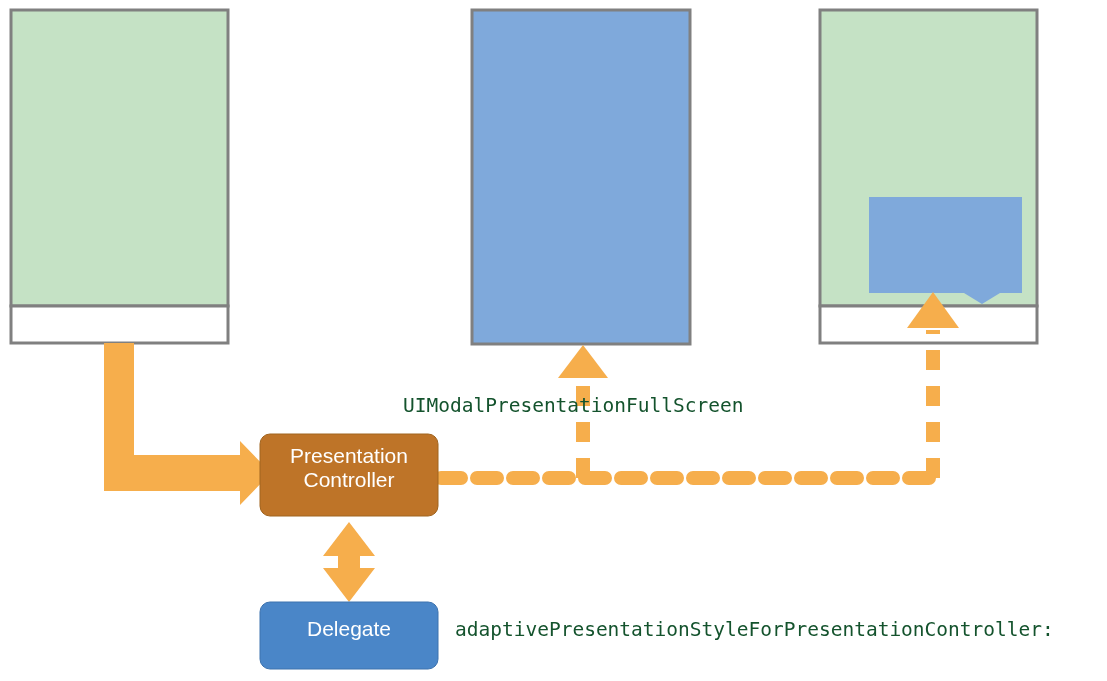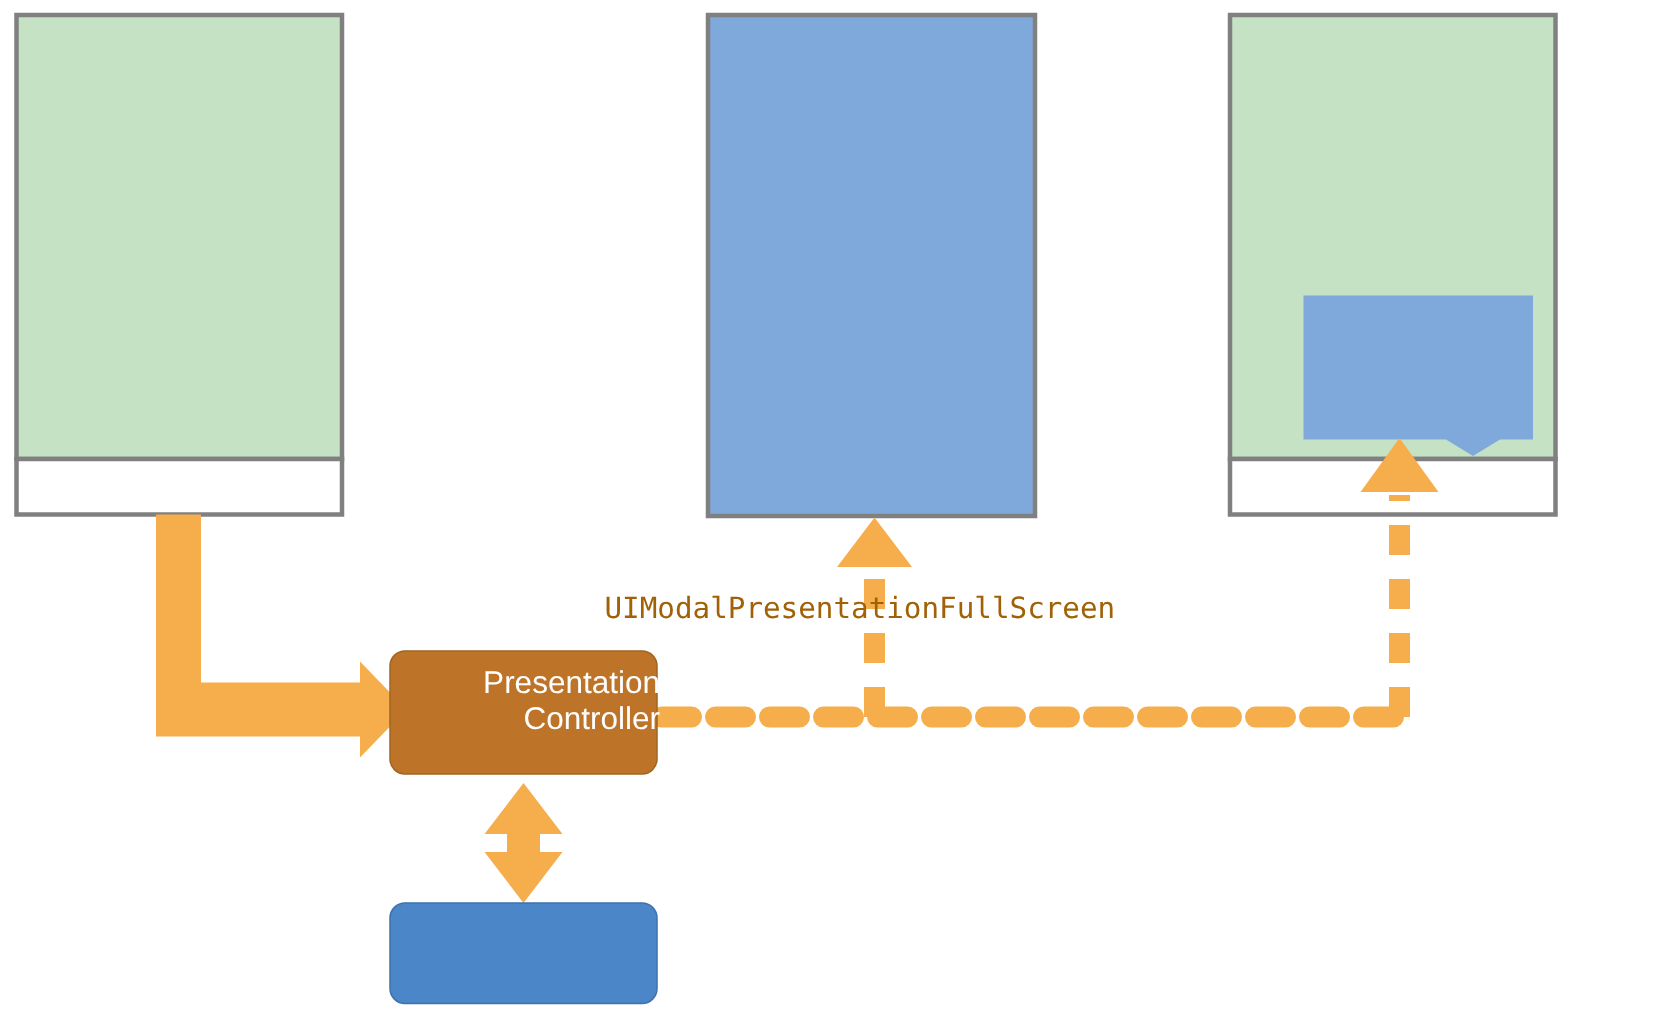--- a/index.html
+++ b/index.html
@@ -21,29 +21,29 @@
     position: absolute;
     left: 0;
     top: 0;
     width: 1107px;
     height: 681px;
   }
   .mono-label {
     position: absolute;
     font-family: "DejaVu Sans Mono", "Liberation Mono", monospace;
     font-size: 19.5px;
-    color: #a16207;
+    color: #14532d;
     white-space: nowrap;
     letter-spacing: 0px;
   }
   .box-label {
     position: absolute;
     font-family: "Liberation Sans", sans-serif;
     color: #ffffff;
-    text-align: right;
+    text-align: center;
     white-space: pre-line;
     line-height: 1.12;
   }
   #pc-label {
     left: 258px;
     top: 444px;
     width: 182px;
     font-size: 21px;
   }
   #delegate-label {
@@ -116,18 +116,20 @@
 
     <g>
       <rect x="260" y="602" width="178" height="67" rx="10" ry="10" fill="#4A86C8" stroke="#3C72AE" stroke-width="1"></rect>
     </g>
 
   </svg>
 
   <div class="box-label" id="pc-label">Presentation
 Controller</div>
 
+  <div class="box-label" id="delegate-label">Delegate</div>
 
   <div class="mono-label" id="label-fullscreen">UIModalPresentationFullScreen</div>
 
 
+  <div class="mono-label" id="label-adaptive">adaptivePresentationStyleForPresentationController:</div>
 
 </div>
 
 </body></html>

